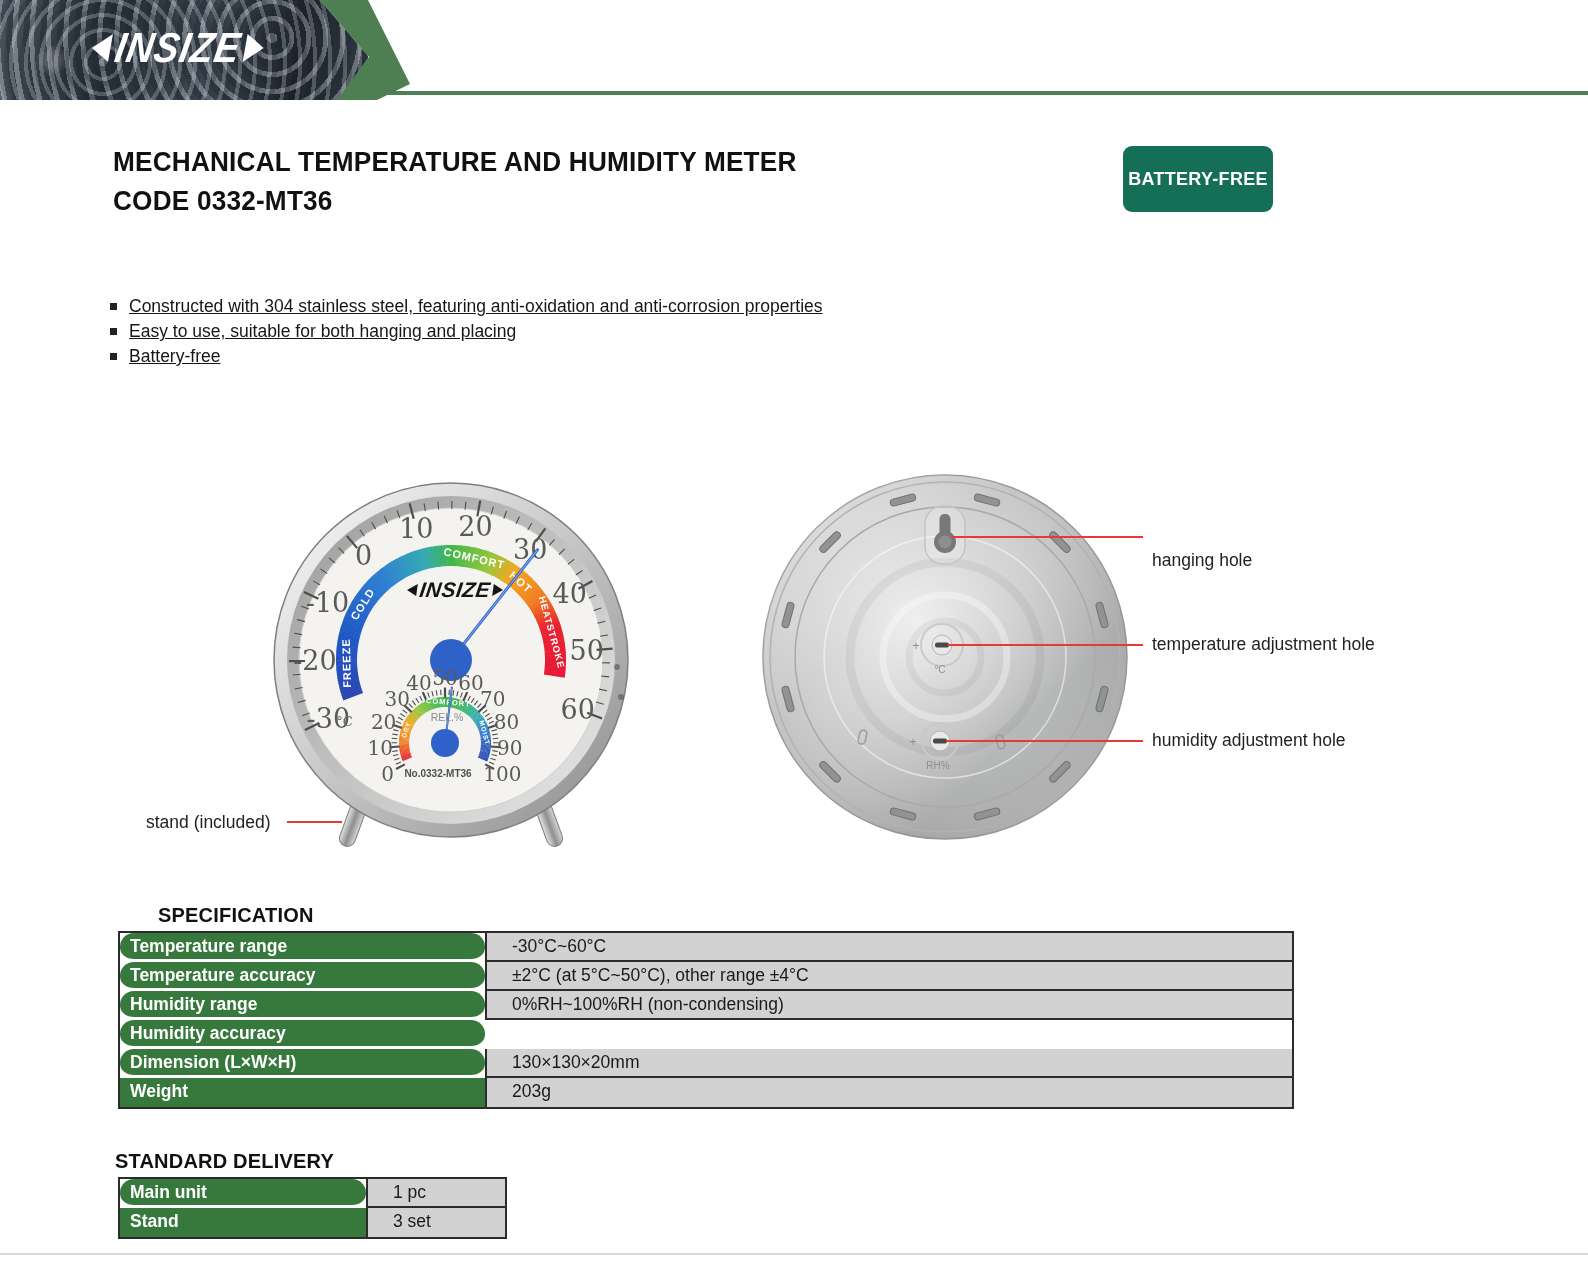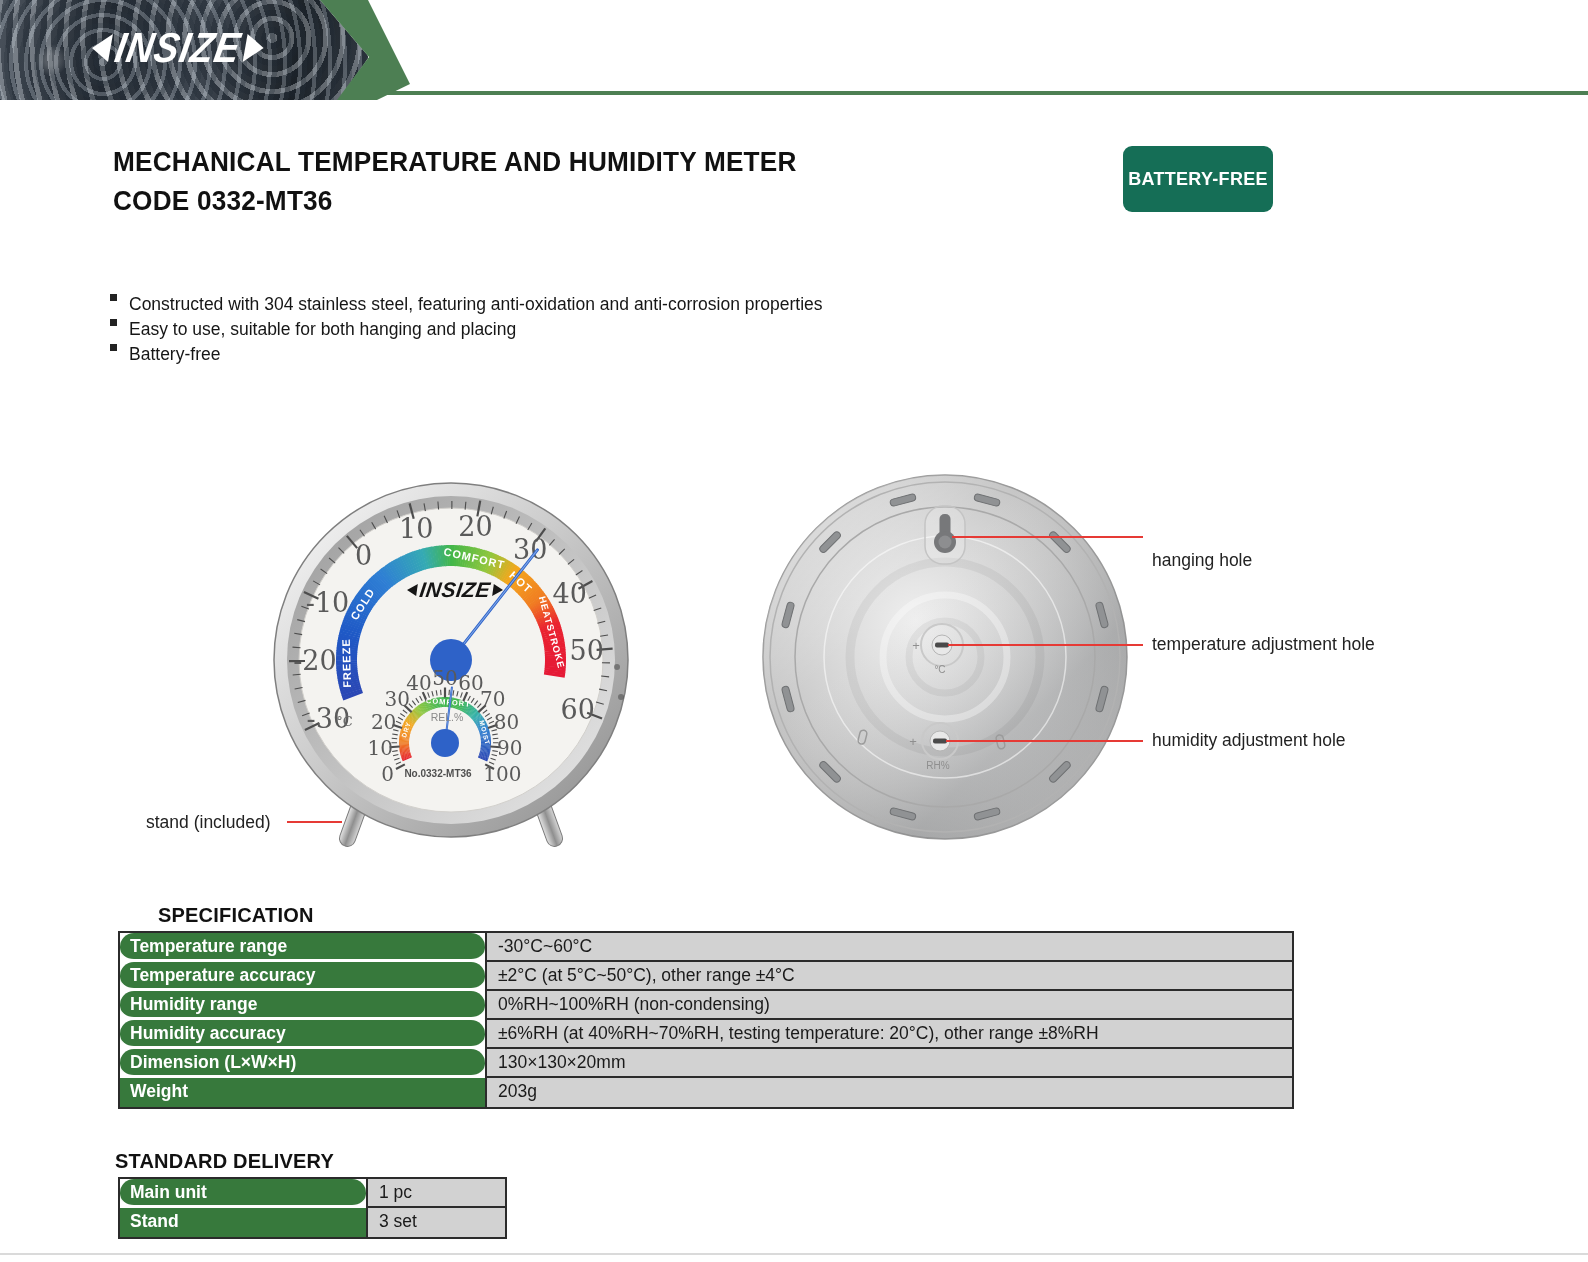--- a/index.html
+++ b/index.html
@@ -33,41 +33,41 @@
 
   
   .title{position:absolute;left:113px;top:143px;font-size:27px;font-weight:bold;line-height:39px;
     color:#111;transform:scaleX(.97);transform-origin:left top;letter-spacing:.2px;}
   .badge{position:absolute;left:1123px;top:146px;width:150px;height:66px;background:var(--badge-green);
     border-radius:9px;display:flex;align-items:center;justify-content:center;
     color:#fff;font-weight:bold;font-size:18px;letter-spacing:.3px;}
 
   
   .features{position:absolute;left:110px;top:294px;}
-  .feat-row{display:flex;height:25px;font-size:17.5px;color:#161616;}
+  .feat-row{display:flex;align-items:center;height:25px;font-size:17.5px;color:#161616;text-decoration:underline;}
   .sq{width:7px;height:7px;background:#222;margin-right:12px;flex:0 0 auto;}
 
   
   .illus{position:absolute;left:0;top:430px;}
   .dial-logo{position:absolute;left:399px;top:578px;width:112px;height:24px;display:flex;
     align-items:center;justify-content:center;gap:3px;transform:skewX(-8deg);}
   .dial-logo .txt{color:#151515;font-weight:bold;font-style:italic;font-size:21px;letter-spacing:.5px;}
   .tri-s{width:0;height:0;border-top:6px solid transparent;border-bottom:6px solid transparent;}
   .tri-s.left{border-right:10px solid #151515;}
   .tri-s.right{border-left:10px solid #151515;}
   .callout{position:absolute;font-size:17.5px;color:#222;white-space:nowrap;}
 
   
   .sec-heading{position:absolute;font-size:20px;font-weight:bold;color:#111;letter-spacing:.2px;}
   .dtable{position:absolute;border:2px solid #2b2b2b;}
   .t-row{display:flex;height:29px;}
   .t-label{background:var(--table-green);color:#fff;font-weight:bold;font-size:17.5px;
     line-height:27px;padding-left:10px;box-sizing:border-box;flex:0 0 auto;}
   .t-value{flex:1;background:var(--cell-gray);border-left:2px solid #2b2b2b;font-size:17.5px;
-    line-height:27px;padding-left:11px;box-sizing:border-box;color:#1a1a1a;white-space:nowrap;overflow:hidden;}
+    line-height:27px;padding-left:25px;box-sizing:border-box;color:#1a1a1a;white-space:nowrap;overflow:hidden;}
   .t-row:not(:last-child) .t-label{border-bottom:3px solid #fff;border-radius:14px;}
   .t-row:not(:last-child) .t-value{border-bottom:2px solid #2b2b2b;}
   .spec-table{left:118px;top:931px;width:1172px;}
   .spec-table .t-label{width:365px;}
   .delivery-table{left:118px;top:1177px;width:385px;}
   .delivery-table .t-label{width:246px;}
 
   .page-edge{position:absolute;left:0;top:1253px;width:1588px;height:2px;background:#dadada;}
 </style>
 </head>
@@ -723,21 +723,20 @@
     <div class="t-row">
       <div class="t-label">Temperature accuracy</div>
       <div class="t-value">±2°C (at 5°C~50°C), other range ±4°C</div>
     </div>
     <div class="t-row">
       <div class="t-label">Humidity range</div>
       <div class="t-value">0%RH~100%RH (non-condensing)</div>
     </div>
     <div class="t-row">
       <div class="t-label">Humidity accuracy</div>
-      <div class="t-value">±6%RH (at 40%RH~70%RH, testing temperature: 20°C), other range ±8%RH</div>
     </div>
     <div class="t-row">
       <div class="t-label">Dimension (L×W×H)</div>
       <div class="t-value">130×130×20mm</div>
     </div>
     <div class="t-row">
       <div class="t-label">Weight</div>
       <div class="t-value">203g</div>
     </div>
   </div>

